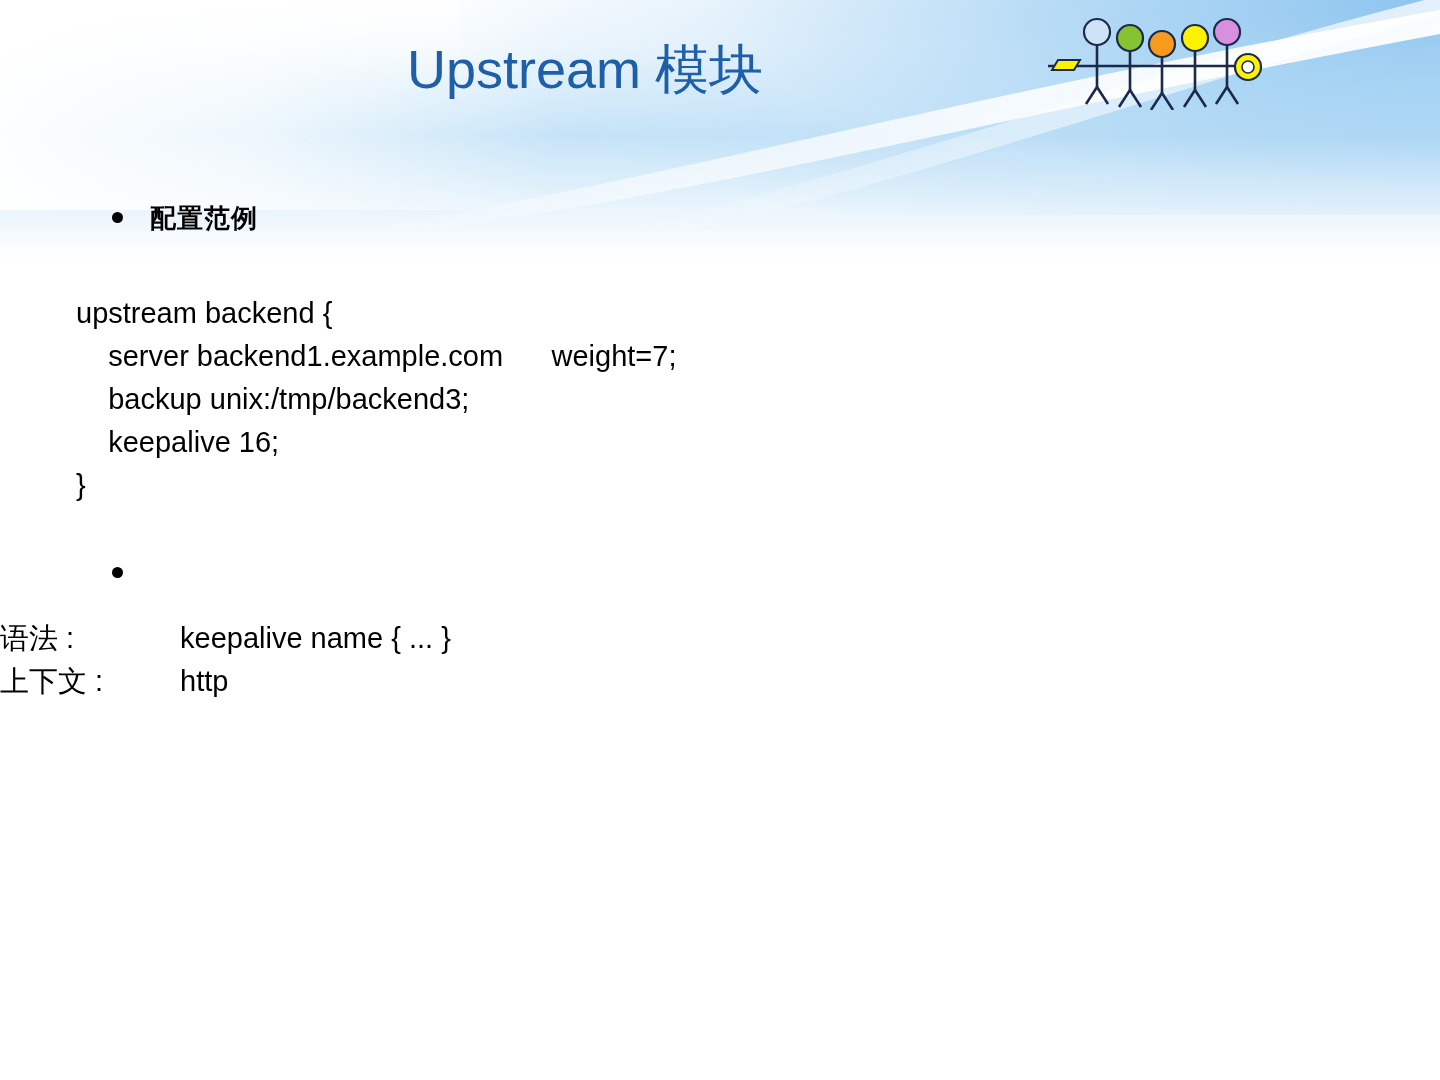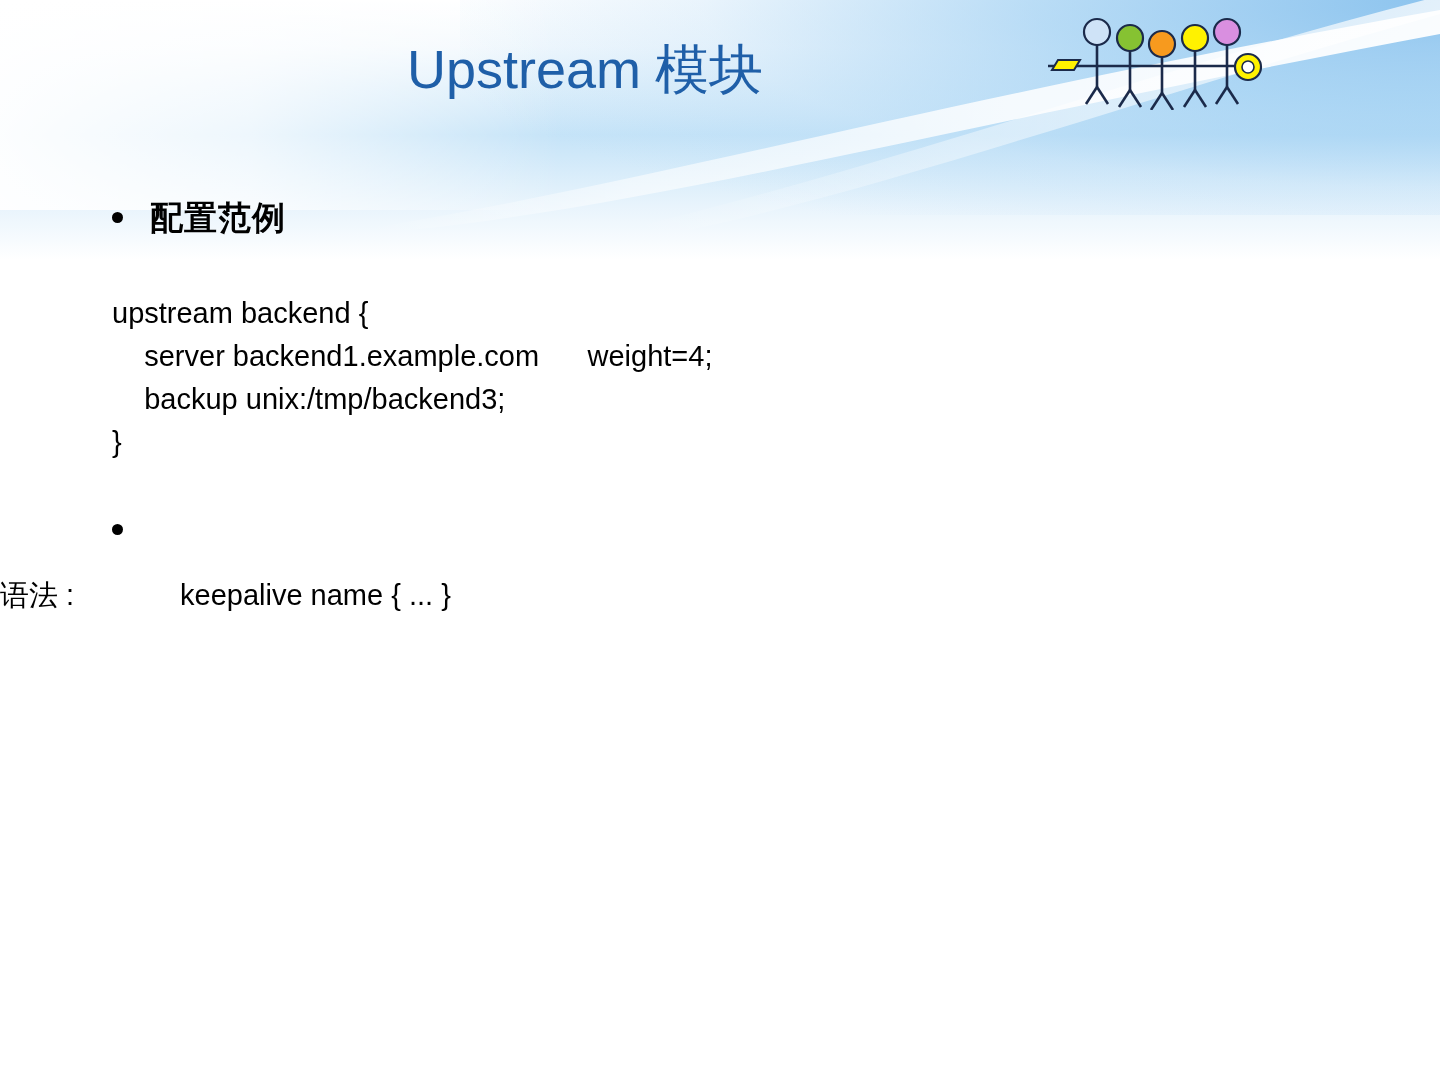--- a/index.html
+++ b/index.html
@@ -116,31 +116,31 @@
   .bullet-dot {
     position: absolute;
     left: 112px;
     top: 16px;
     width: 11px;
     height: 11px;
     background: #000000;
     border-radius: 50%;
   }
   .bullet-text {
-    font-size: 33px;
+    font-size: 26px;
     line-height: 44px;
     font-weight: bold;
     color: #000000;
     letter-spacing: 1px;
     text-align: center;
   }
 
   .code-block {
     margin-top: 52px;
-    padding-left: 112px;
+    padding-left: 76px;
     color: #000000;
   }
   .code-line {
     font-size: 29px;
     line-height: 43px;
     white-space: pre;
     font-family: "Liberation Sans", "DejaVu Sans", sans-serif;
   }
 
   .spacer-a { height: 44px; }
@@ -243,36 +243,41 @@
 
   <div class="content">
 
     <div class="bullet-row">
       <span class="bullet-dot"></span>
       <span class="bullet-text">配置范例</span>
     </div>
 
     <div class="code-block">
       <div class="code-line">upstream backend {</div>
-      <div class="code-line">    server backend1.example.com      weight=4;</div>
+      <div class="code-line">    server backend1.example.com      weight=7;</div>
       <div class="code-line">    backup unix:/tmp/backend3;</div>
+      <div class="code-line">    keepalive 16;</div>
       <div class="code-line">}</div>
     </div>
 
     <div class="spacer-a"></div>
 
     <div class="bullet-row">
       <span class="bullet-dot"></span>
     </div>
 
     <div class="spacer-b"></div>
 
     <table class="syntax-table">
       <tbody>
           <tr>
         <td class="syntax-label">语法 :</td>
         <td class="syntax-value">keepalive name { ... }</td>
       </tr>
+      <tr>
+        <td class="syntax-label">上下文 :</td>
+        <td class="syntax-value">http</td>
+      </tr>
     </tbody>
       </table>
 
   </div>
 </div>
 
 </body></html>

